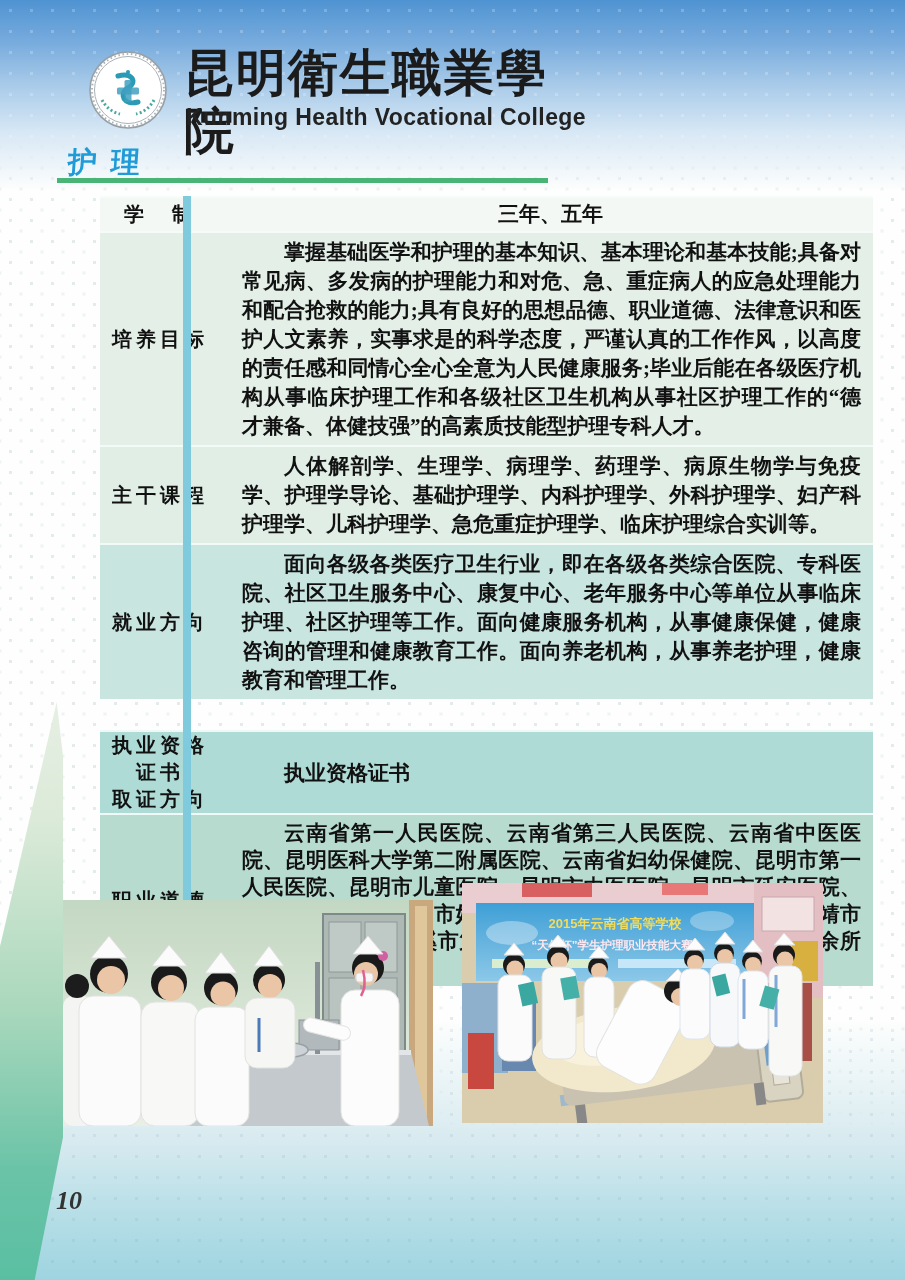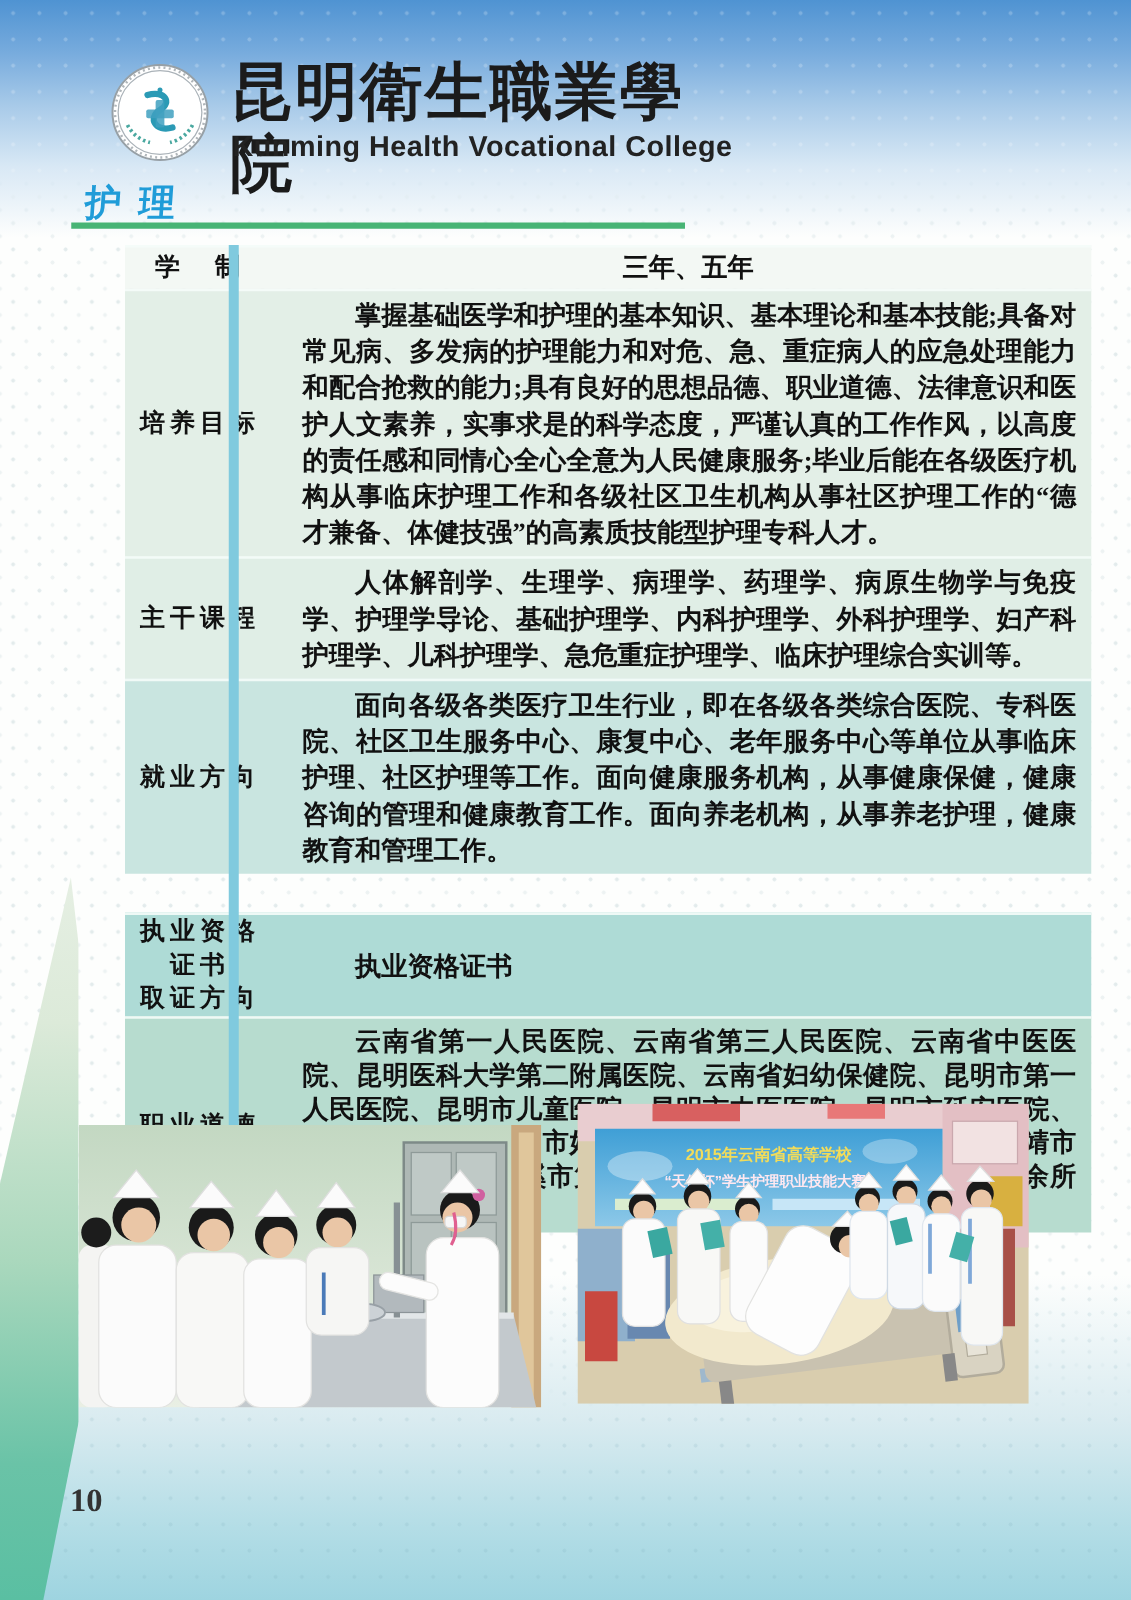--- a/index.html
+++ b/index.html
@@ -76,21 +76,21 @@
   .r6 .val{line-height:27px;}
   .r1 .val{display:flex;align-items:center;justify-content:center;text-indent:0;padding:0;}
   .r5 .val{display:flex;align-items:center;}
   
   .photo{position:absolute;z-index:2;display:block;}
   .photo-left{left:63px;top:900px;}
   .photo-right{left:462px;top:883px;}
   
   .page-num{
     position:absolute;left:56px;top:1186px;z-index:3;
-    font-weight:bold;font-size:26px;color:#333;
+    font-style:italic;font-weight:bold;font-size:26px;color:#333;
     font-family:"Liberation Serif","DejaVu Serif",serif;
     text-align:center;
   }
 </style>
 </head>
 <body>
 
 <div class="page">
 
   <div class="header-grad"></div>

